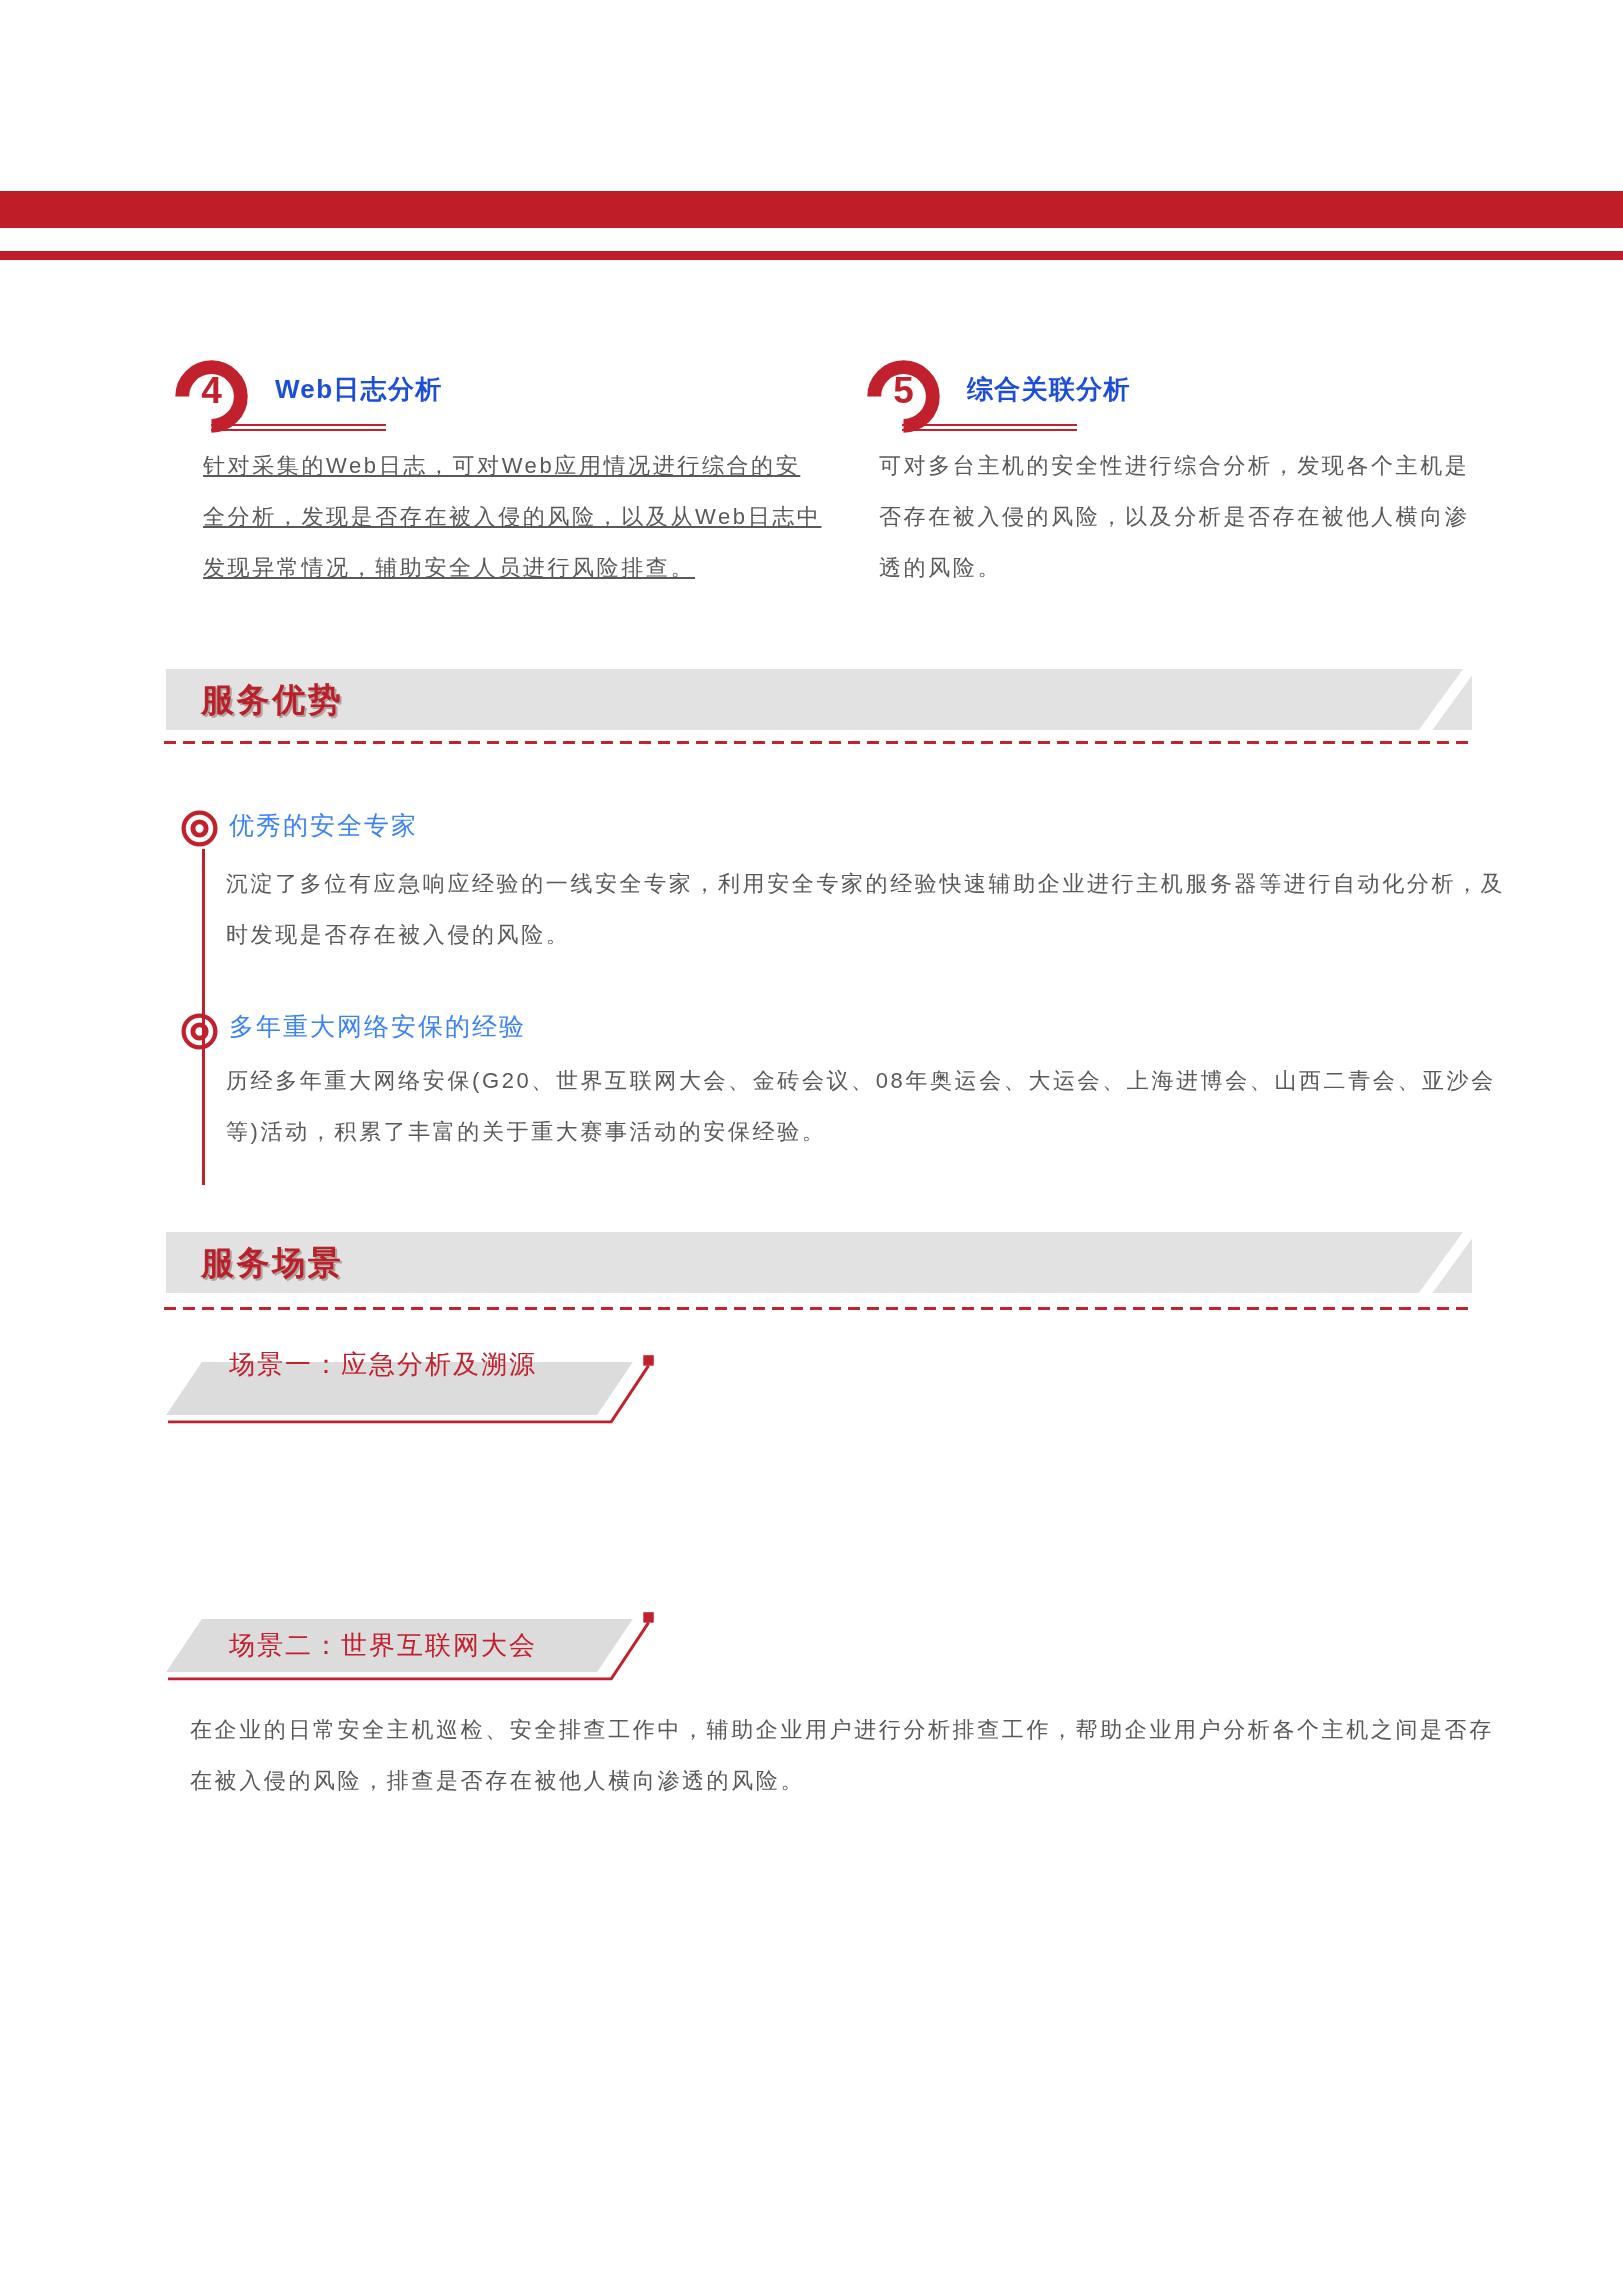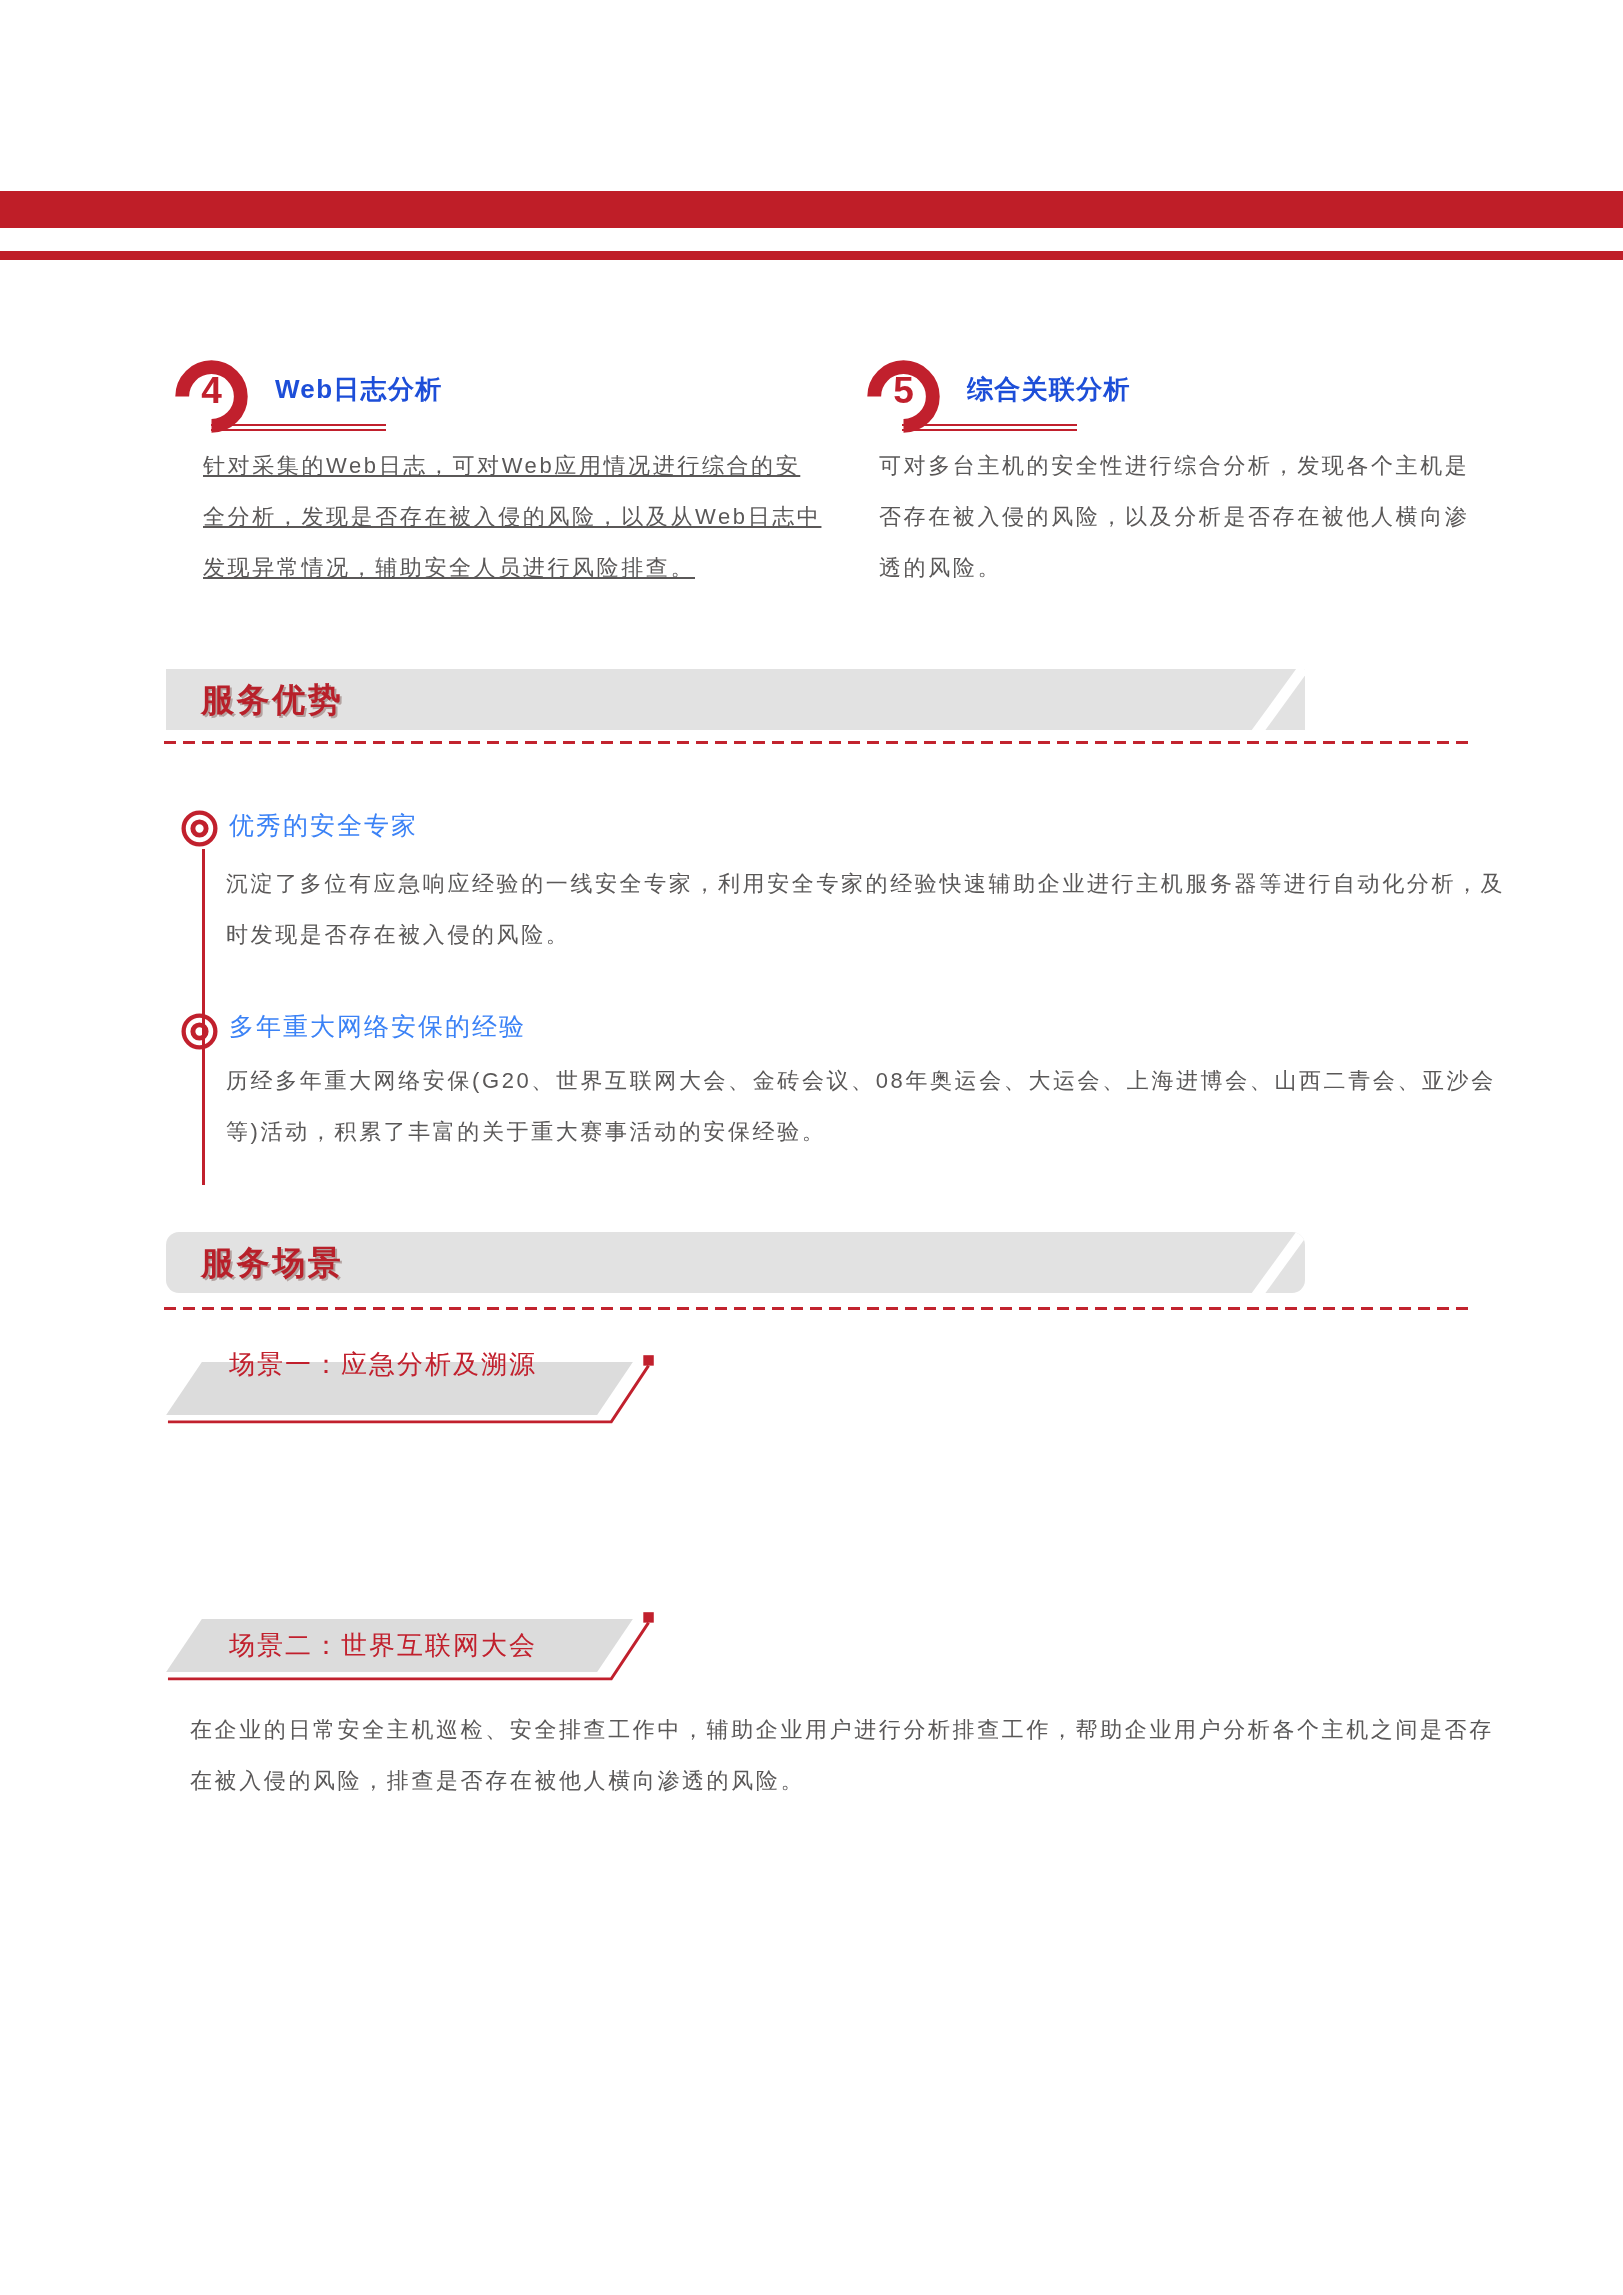--- a/index.html
+++ b/index.html
@@ -26,21 +26,21 @@
     top:424px; width:175px; height:6.5px; box-sizing:border-box;
     border-top:2.6px solid #c1202d; border-bottom:2px solid #c1202d;
   }
   .para{
     color:#5a5858; font-size:22px; line-height:51px; letter-spacing:2.6px;
     white-space:pre-line;
   }
 
   
   .section-banner{
-    left:166px; width:1139px; height:61px; background:#e2e2e2; overflow:hidden;
+    left:166px; width:1306px; height:61px; background:#e2e2e2; overflow:hidden;
   }
   .section-heading{
     position:absolute; left:35px; top:0; line-height:61px;
     font-size:33px; font-weight:bold; letter-spacing:2.6px; color:#b8202a;
     text-shadow:2px 2px 0 rgba(93,42,38,0.35); white-space:nowrap;
   }
   .banner-slash{
     position:absolute; right:22px; top:-9.2px; width:10.5px; height:85px;
     background:#ffffff; transform:rotate(36deg);
   }
@@ -111,21 +111,21 @@
 时发现是否存在被入侵的风险。</div>
 
   <svg class="abs bullseye" style="top:1013px;" viewBox="0 0 56 56">
     <circle cx="28" cy="28" r="24" fill="none" stroke="#c1202d" stroke-width="6.5"></circle>
     <circle cx="28" cy="28" r="10" fill="none" stroke="#c1202d" stroke-width="7.5"></circle>
   </svg>
   <div class="abs adv-title" style="left:229px; top:1008px;">多年重大网络安保的经验</div>
   <div class="abs para" style="left:226px; top:1055px; width:1321px;">历经多年重大网络安保(G20、世界互联网大会、金砖会议、08年奥运会、大运会、上海进博会、山西二青会、亚沙会
 等)活动，积累了丰富的关于重大赛事活动的安保经验。</div>
 
-  <div class="abs section-banner" style="top:1232px;border-radius:13px;">
+  <div class="abs section-banner" style="top:1232px;">
     <div class="section-heading">服务场景</div>
     <div class="banner-slash"></div>
   </div>
   <div class="abs dashed-line" style="top:1307px;"></div>
 
   <div class="abs scenario-banner" style="top:1362px;"></div>
   <div class="abs scenario-title" style="top:1330px;margin-top:8px;">场景一：应急分析及溯源</div>
   <svg class="abs swoosh" style="top:1348px;" viewBox="0 0 760 130">
     <polyline points="6,113 684,113 741,27" fill="none" stroke="#c1202d" stroke-width="4.5"></polyline>
     <rect x="733" y="11" width="16" height="16" fill="#c1202d"></rect>

